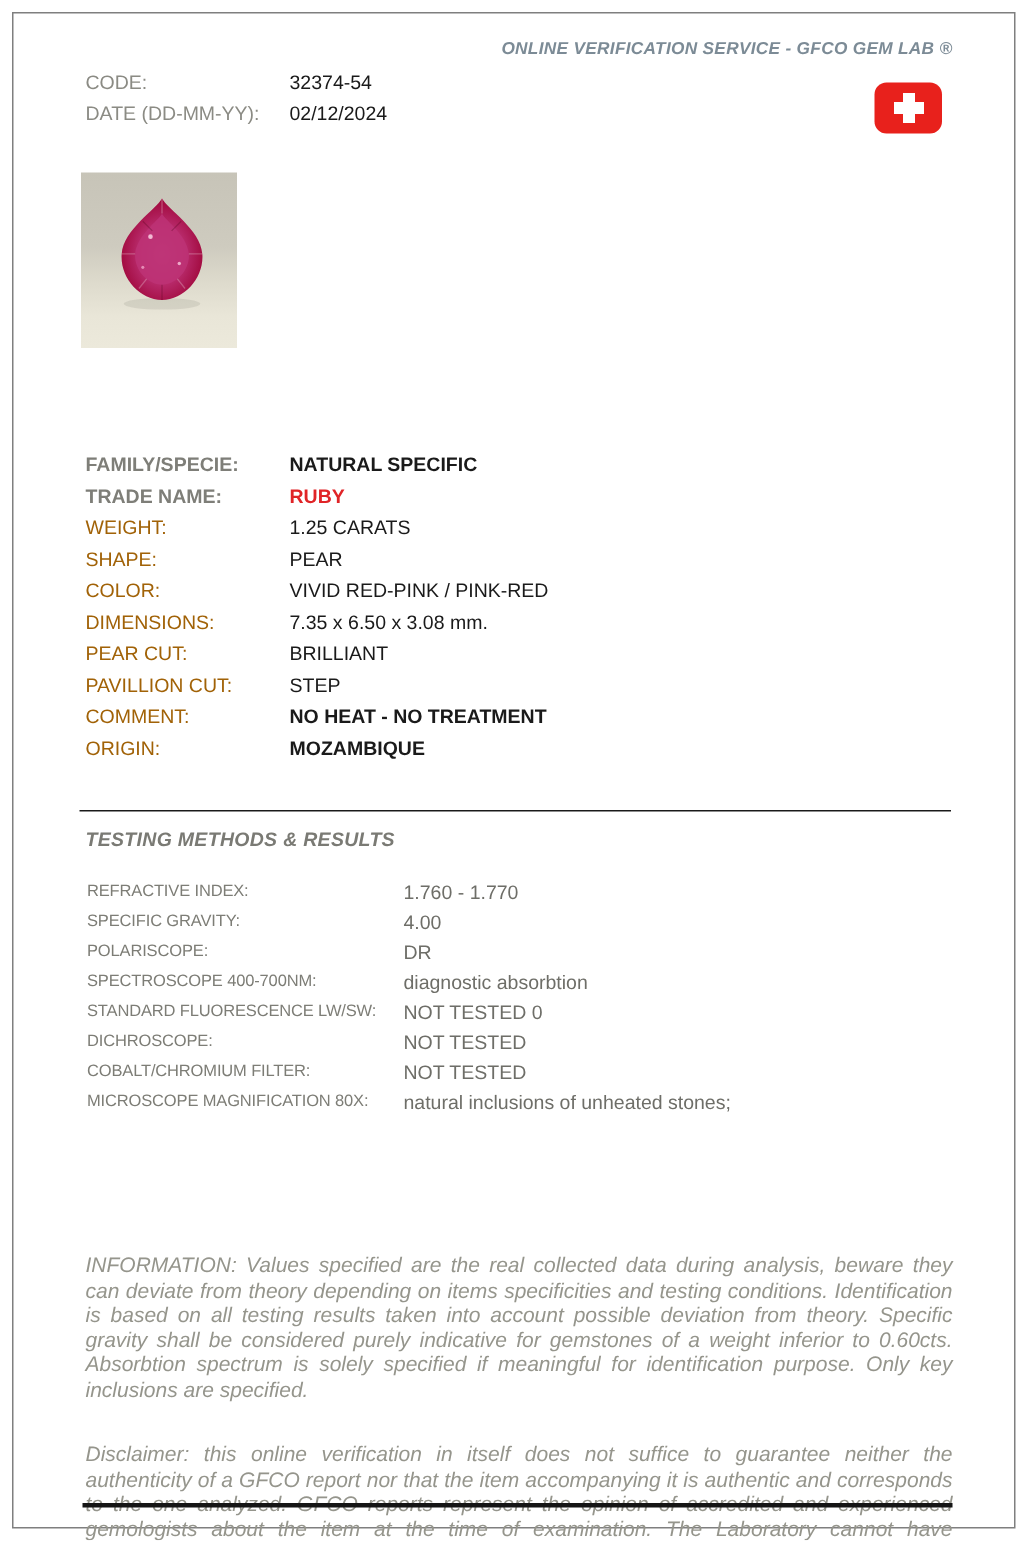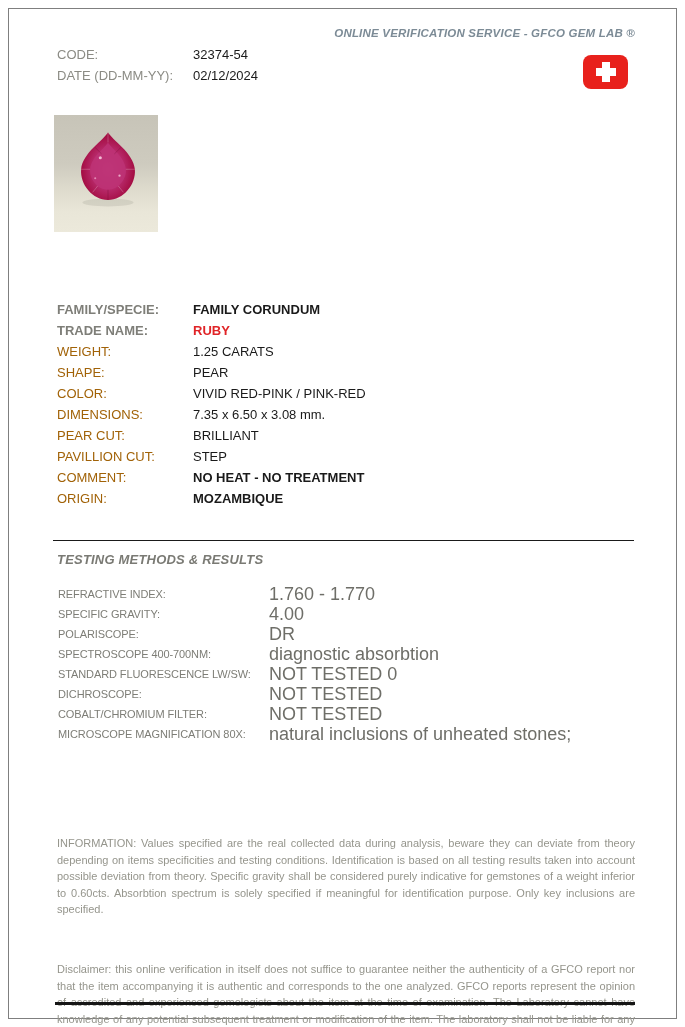--- a/index.html
+++ b/index.html
@@ -31,23 +31,23 @@
   .details-block .lbl.b { color:#7e7e78; }
   .details-block .val { color:#1a1a1a; }
 
   .divider { position:absolute; left:53px; top:540px; width:581px; border-top:1.5px solid #1a1a1a; }
 
   .testing-title { position:absolute; left:57px; top:552px; font-size:13px; font-weight:bold; font-style:italic; color:#7a7a74; letter-spacing:0.2px; }
 
   .testing-block { position:absolute; left:58px; top:584px; }
   .testing-block .row { height:20px; }
   .testing-block .lbl { width:211px; font-size:11px; color:#7d7d76; letter-spacing:-0.1px; }
-  .testing-block .val { font-size:18px; color:#6e6e68; }
+  .testing-block .val { font-size:13px; color:#6e6e68; }
 
-  .para { position:absolute; left:57px; width:578px; font-size:11px; color:#95958c; line-height:16.5px; text-align:justify; }
+  .para { position:absolute; left:57px; width:578px; font-size:14px; font-style:italic; color:#95958c; line-height:16.5px; text-align:justify; }
   .information { top:835px; }
   .disclaimer { top:961px; }
 
   .thick-line { position:absolute; left:55px; top:1002px; width:580px; border-top:3px solid #151515; }
 </style>
 </head>
 <body>
 
 <div class="page">
   <div class="page-border"></div>
@@ -91,21 +91,21 @@
       </g>
       <circle cx="38" cy="46" r="2.4" fill="rgba(255,220,235,0.8)"></circle>
       <circle cx="68" cy="74" r="1.8" fill="rgba(255,220,235,0.7)"></circle>
       <circle cx="30" cy="78" r="1.6" fill="rgba(255,200,225,0.6)"></circle>
     </svg>
   </div>
 
   <div class="details-block">
     <div class="row">
       <span class="lbl b">FAMILY/SPECIE:</span>
-      <span class="val b">FAMILY CORUNDUM</span>
+      <span class="val b">NATURAL SPECIFIC</span>
     </div>
     <div class="row">
       <span class="lbl b">TRADE NAME:</span>
       <span class="val b red">RUBY</span>
     </div>
     <div class="row">
       <span class="lbl">WEIGHT:</span>
       <span class="val">1.25 CARATS</span>
     </div>
     <div class="row">

